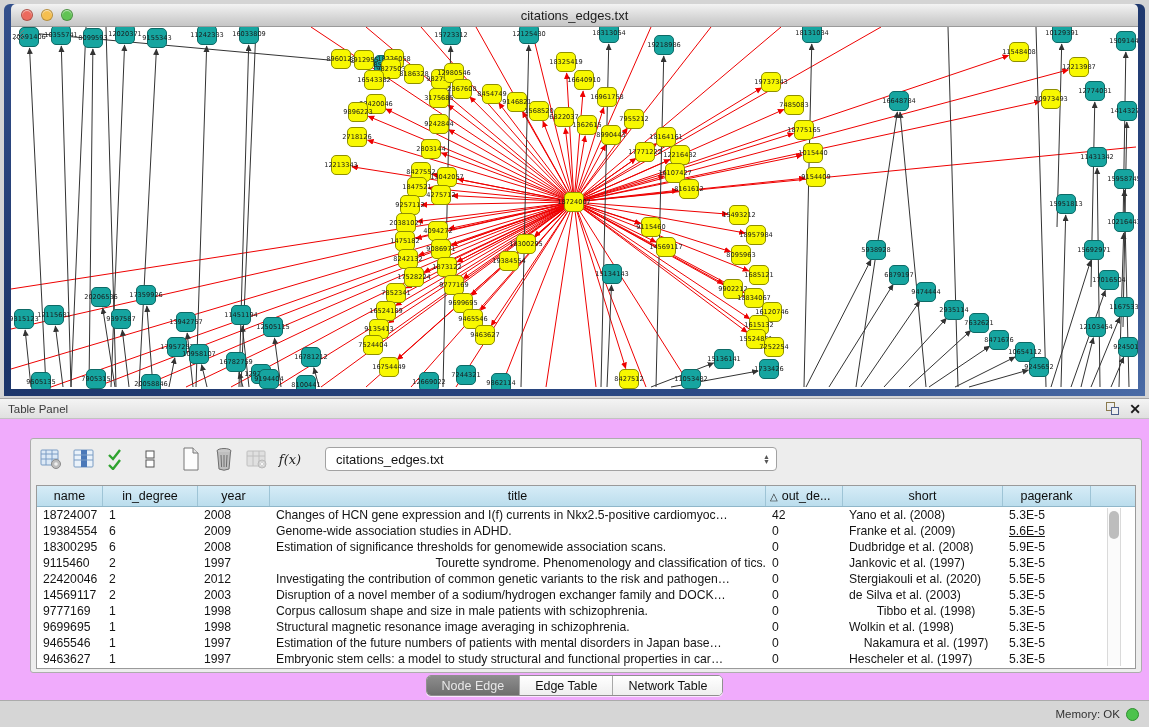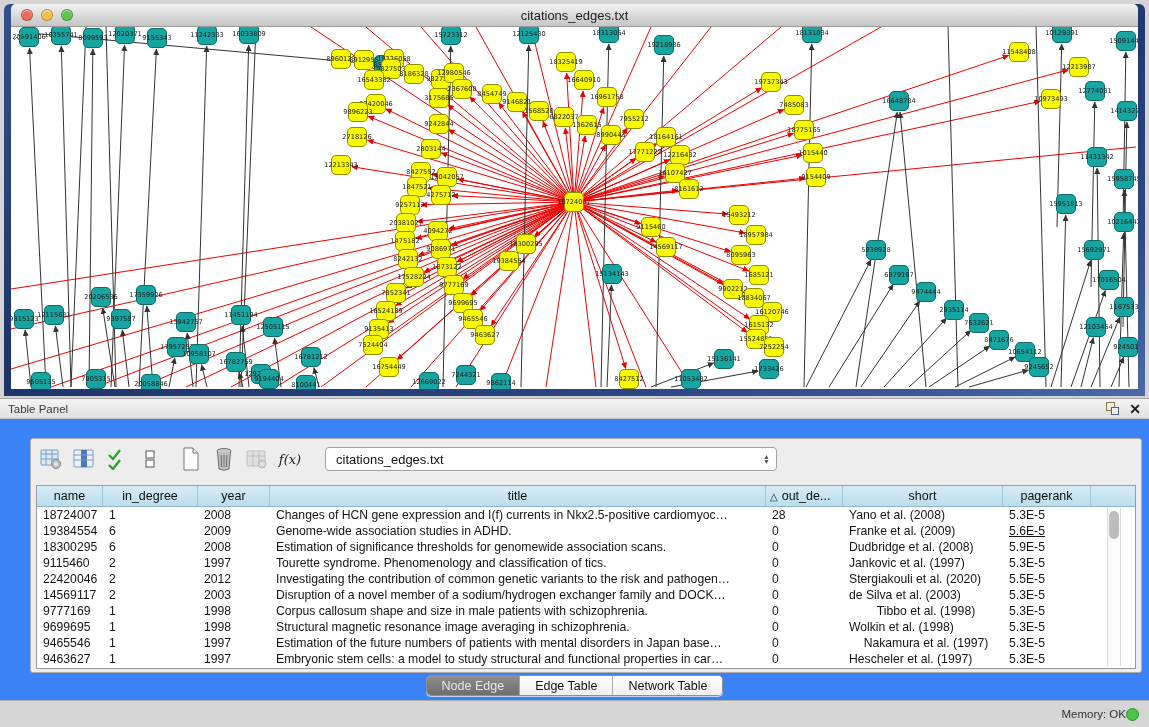--- a/index.html
+++ b/index.html
@@ -15,21 +15,21 @@
   .lights { position:absolute; left:10px; top:5px; display:flex; gap:8px; }
   .light { width:12px; height:12px; border-radius:50%; border:1px solid rgba(0,0,0,.25);
     box-shadow:inset 0 1px 1px rgba(255,255,255,.6); }
   .net-title { font-size:13px; color:#1c1c1c; }
   .net-canvas { flex:1; background:#fff; position:relative; overflow:hidden; }
   .net-canvas svg { position:absolute; left:0; top:0; }
   .resize-grip { position:absolute; right:2px; bottom:2px; width:14px; height:14px; }
 
   
   .table-panel { position:absolute; left:0; top:398px; width:1149px; height:302px;
-    background:#3b82f6; border-top:1px solid #A6A6A6; }
+    background:#f0abfc; border-top:1px solid #A6A6A6; }
   .panel-titlebar { height:20px; background:linear-gradient(#F4F4F4,#E0E0E0);
     border-bottom:1px solid #C2C2C2; display:flex; align-items:center; padding:0 8px; }
   .panel-title { font-size:11.5px; color:#3a3a3a; }
   .panel-controls { margin-left:auto; display:flex; align-items:center; gap:10px; }
   .float-ico { position:relative; width:13px; height:13px; }
   .float-ico .sq1 { position:absolute; left:0; top:0; width:9px; height:9px; border:1.5px solid #8A7A4E; }
   .float-ico .sq2 { position:absolute; right:0; bottom:0; width:8px; height:8px; border:1.5px solid #4E5F8A; background:#EFEFEF; }
   .close-x { font-size:14px; font-weight:bold; color:#1a1a1a; line-height:1; cursor:default; }
 
   .content-box { position:absolute; left:30px; top:39px; width:1112px; height:235px;
@@ -59,21 +59,21 @@
   .tabs-row { position:absolute; left:0; top:276px; width:100%; display:flex; justify-content:center; }
   .seg { display:flex; border:1px solid #8F8F8F; border-radius:5px; overflow:hidden;
     background:#fff; height:21px; box-shadow:0 1px 0 rgba(255,255,255,.7); }
   .seg-btn { font-size:12.5px; padding:0 15px; display:flex; align-items:center;
     border-right:1px solid #A8A8A8; background:linear-gradient(#FFFFFF,#EFEFEF); color:#111; }
   .seg-btn:last-child { border-right:none; }
   .seg-btn.active { background:linear-gradient(#8D8D8D,#6E6E6E); color:#E8E8E8; }
 
   .status-bar { position:absolute; left:0; top:700px; width:1149px; height:27px;
     background:#D6D6D6; border-top:1px solid #ABABAB; display:flex; align-items:center;
-    justify-content:flex-end; padding-right:10px; }
+    justify-content:flex-end; padding-right:10px; gap:6px; }
   .status-text { font-size:11.5px; color:#333; }
   .status-dot { width:13px; height:13px; border-radius:50%; background:#4CC34C; border:1px solid #2F8F2F; }
 </style>
 </head>
 <body>
 
 <div class="net-frame">
   <div class="net-titlebar">
     <div class="lights">
       <div class="light" style="background:#EC6A5E;"></div>
@@ -616,21 +616,21 @@
           <div class="th" style="width: 88px;">
             <span>pagerank</span>
           </div>
         </div>
       <div>
           <div class="trow">
             <div class="td" style="width: 66px;">18724007</div>
             <div class="td" style="width: 95px;">1</div>
             <div class="td" style="width: 72px;">2008</div>
             <div class="td" style="width: 496px;">Changes of HCN gene expression and I(f) currents in Nkx2.5-positive cardiomyoc…</div>
-            <div class="td" style="width: 77px;">28</div>
+            <div class="td" style="width: 77px;">42</div>
             <div class="td" style="width: 160px;">Yano et al. (2008)</div>
             <div class="td" style="width: 88px;">5.3E-5</div>
           </div>
           <div class="trow">
             <div class="td" style="width: 66px;">19384554</div>
             <div class="td" style="width: 95px;">6</div>
             <div class="td" style="width: 72px;">2009</div>
             <div class="td" style="width: 496px;">Genome-wide association studies in ADHD.</div>
             <div class="td" style="width: 77px;">0</div>
             <div class="td" style="width: 160px;">Franke et al. (2009)</div>
@@ -642,21 +642,21 @@
             <div class="td" style="width: 72px;">2008</div>
             <div class="td" style="width: 496px;">Estimation of significance thresholds for genomewide association scans.</div>
             <div class="td" style="width: 77px;">0</div>
             <div class="td" style="width: 160px;">Dudbridge et al. (2008)</div>
             <div class="td" style="width: 88px;">5.9E-5</div>
           </div>
           <div class="trow">
             <div class="td" style="width: 66px;">9115460</div>
             <div class="td" style="width: 95px;">2</div>
             <div class="td" style="width: 72px;">1997</div>
-            <div class="td" style="width: 496px;">Tourette syndrome. Phenomenology and classification of tics.</div>
+            <div class="td" style="width: 496px; text-align: right;">Tourette syndrome. Phenomenology and classification of tics.</div>
             <div class="td" style="width: 77px;">0</div>
             <div class="td" style="width: 160px;">Jankovic et al. (1997)</div>
             <div class="td" style="width: 88px;">5.3E-5</div>
           </div>
           <div class="trow">
             <div class="td" style="width: 66px;">22420046</div>
             <div class="td" style="width: 95px;">2</div>
             <div class="td" style="width: 72px;">2012</div>
             <div class="td" style="width: 496px;">Investigating the contribution of common genetic variants to the risk and pathogen…</div>
             <div class="td" style="width: 77px;">0</div>

